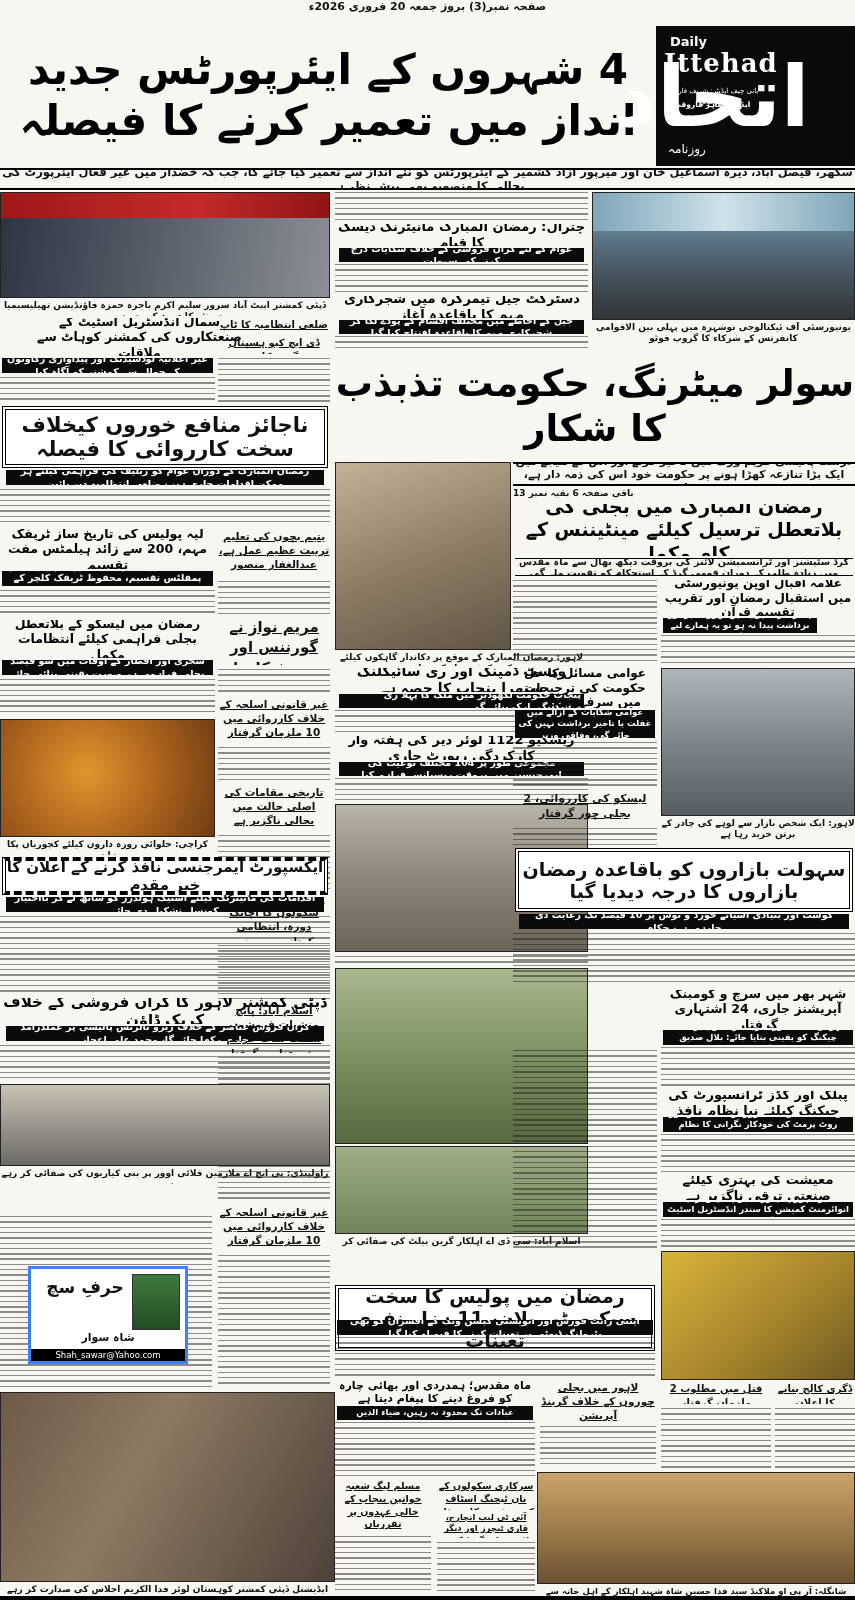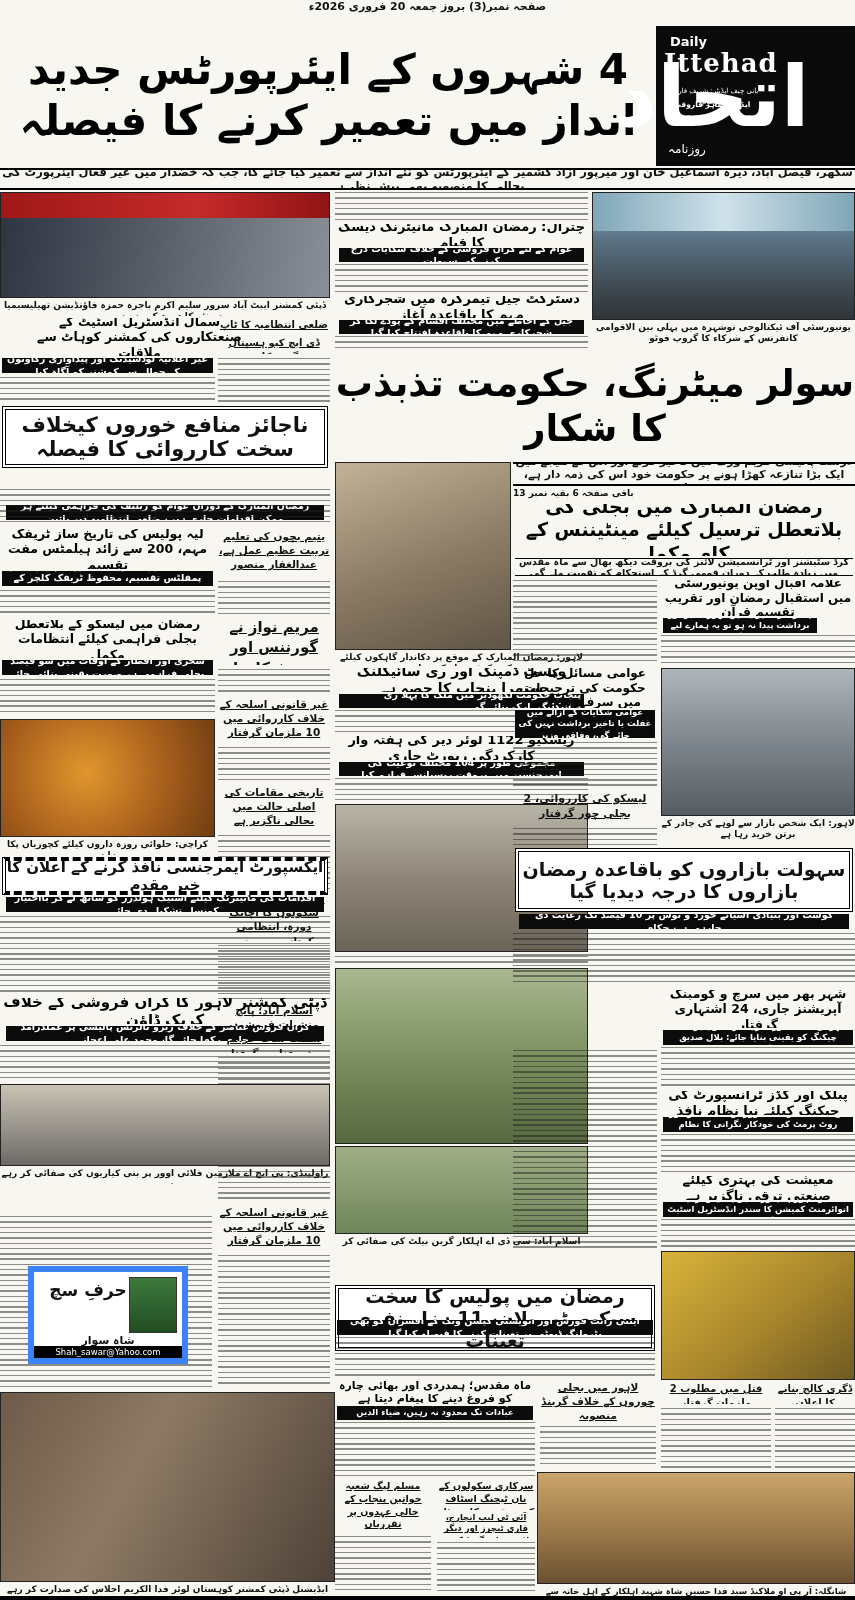--- a/index.html
+++ b/index.html
@@ -32,21 +32,21 @@
   .ph-office{background:linear-gradient(120deg,#6e5a48 0%,#8d7a64 40%,#4e4238 100%);}
   .ph-prayer{background:linear-gradient(180deg,#caa46a 0%,#9a7848 55%,#6b5232 100%);}
   .masthead{background:#0a0a0a;color:#fff;}
   .m-urdu{position:absolute;right:46%;left:2%;top:10%;bottom:8%;display:flex;align-items:center;justify-content:center;
           font-size:84px;font-weight:bold;color:#fff;line-height:1;}
   .m-daily{position:absolute;top:8px;left:14px;font-size:13px;font-weight:bold;}
   .m-en{position:absolute;top:22px;left:8px;font-size:26px;font-weight:bold;letter-spacing:1px;font-family:"DejaVu Serif",serif;}
   .m-founder{position:absolute;top:60px;left:8px;width:96px;font-size:7px;text-align:center;line-height:1.5;}
   .m-editor{position:absolute;top:74px;left:8px;width:96px;font-size:7.5px;font-weight:bold;text-align:center;}
   .m-kind{position:absolute;bottom:10px;left:12px;font-size:12px;}
-  .card{border:6px solid #3b82f6;background:#fff;}
+  .card{border:3px solid #3b82f6;background:#fff;}
   .card .portrait{position:absolute;top:5px;right:5px;width:46px;height:54px;background:linear-gradient(180deg,#3d7a3d,#234d23);border:1px solid #333;}
   .card .ctitle{position:absolute;top:8px;left:6px;width:96px;font-size:17px;font-weight:bold;text-align:center;}
   .card .cauthor{position:absolute;top:62px;right:0;left:0;font-size:11px;font-weight:bold;text-align:center;}
   .card .cemail{position:absolute;bottom:0;left:0;right:0;background:#000;color:#fff;font-size:8.5px;text-align:center;direction:ltr;padding:1px 0;}
   .footer-bar{background:#000;}
 </style>
 </head>
 <body>
 
 <div class="page">
@@ -90,21 +90,21 @@
   <div class="abs ph ph-conference" style="left:592px;top:192px;width:263px;height:128px;">
     <div class="banner"></div>
   </div>
   <div class="abs cap" style="left:592px;top:322px;width:263px;height:26px;">یونیورسٹی آف ٹیکنالوجی نوشہرہ میں پہلی بین الاقوامی کانفرنس کے شرکاء کا گروپ فوٹو</div>
 
   <div class="abs hl" style="left:335px;top:352px;width:520px;height:108px;font-size:37px;">سولر میٹرنگ، حکومت تذبذب کا شکار</div>
   <div class="abs rule" style="left:513px;top:462px;width:342px;height:24px;font-size:11px;">درست پالیسی فریم ورک میں تاخیر کرنے اور اس کے نتیجے میں ایک بڑا تنازعہ کھڑا ہونے پر حکومت خود اس کی ذمہ دار ہے، پیاف</div>
   <div class="abs" style="left:513px;top:488px;width:342px;height:14px;font-size:9px;font-weight:bold;text-align:left;">باقی صفحہ 6 بقیہ نمبر 13</div>
 
   <div class="abs box2" style="left:2px;top:406px;width:326px;height:62px;font-size:21px;">ناجائز منافع خوروں کیخلاف سخت کارروائی کا فیصلہ</div>
-  <div class="abs bar" style="left:6px;top:470px;width:318px;height:15px;margin-top:35px;">رمضان المبارک کے دوران عوام کو ریلیف کی فراہمی کیلئے ہر ممکن اقدامات جاری ہیں، ضلعی انتظامیہ دیر پائین</div>
+  <div class="abs bar" style="left:6px;top:470px;width:318px;height:15px;">رمضان المبارک کے دوران عوام کو ریلیف کی فراہمی کیلئے ہر ممکن اقدامات جاری ہیں، ضلعی انتظامیہ دیر پائین</div>
   <div class="abs ft" style="left:0;top:489px;width:330px;height:36px;"></div>
 
   <div class="abs hl" style="left:0;top:529px;width:215px;height:40px;font-size:12.5px;">لیہ پولیس کی تاریخ ساز ٹریفک مہم، 200 سے زائد ہیلمٹس مفت تقسیم</div>
   <div class="abs bar" style="left:2px;top:571px;width:211px;height:15px;">تعلیمی اداروں میں سیمینارز، شہریوں میں پمفلٹس تقسیم، محفوظ ٹریفک کلچر کے فروغ کیلئے ضروری ہے</div>
   <div class="abs ft" style="left:0;top:590px;width:215px;height:26px;"></div>
 
   <div class="abs hl" style="left:0;top:620px;width:215px;height:38px;font-size:12.5px;">رمضان میں لیسکو کے بلاتعطل بجلی فراہمی کیلئے انتظامات مکمل</div>
   <div class="abs bar" style="left:2px;top:660px;width:211px;height:15px;">سحری اور افطار کے اوقات میں سو فیصد بجلی فراہمی ہر صورت یقینی بنائی جائے</div>
   <div class="abs ft" style="left:0;top:679px;width:215px;height:36px;"></div>
 
@@ -190,21 +190,21 @@
 
   <div class="abs hl" style="left:661px;top:1091px;width:194px;height:24px;font-size:13px;">پبلک اور گڈز ٹرانسپورٹ کی چیکنگ کیلئے نیا نظام نافذ</div>
   <div class="abs bar" style="left:663px;top:1117px;width:190px;height:15px;font-size:8.5px;">نئے اقدامات کے تحت اوور لوڈنگ، فٹنس اور روٹ پرمٹ کی خودکار نگرانی کا نظام متعارف</div>
   <div class="abs ft" style="left:661px;top:1134px;width:194px;height:38px;"></div>
 
   <div class="abs hl" style="left:661px;top:1176px;width:194px;height:24px;font-size:13px;">معیشت کی بہتری کیلئے صنعتی ترقی ناگزیر ہے</div>
   <div class="abs bar" style="left:663px;top:1202px;width:190px;height:15px;font-size:8.5px;">ممبر لاہور ہائیکورٹ جوڈیشل واٹر اینڈ انوائرمنٹ کمیشن کا سندر انڈسٹریل اسٹیٹ کا دورہ</div>
   <div class="abs ft" style="left:661px;top:1219px;width:194px;height:28px;"></div>
   <div class="abs ph ph-excavator" style="left:661px;top:1251px;width:194px;height:129px;"></div>
 
-  <div class="abs smallhl" style="left:540px;top:1380px;width:116px;height:42px;font-size:10.5px;">لاہور میں بجلی چوروں کے خلاف گرینڈ منصوبہ</div>
+  <div class="abs smallhl" style="left:540px;top:1380px;width:116px;height:42px;font-size:10.5px;">لاہور میں بجلی چوروں کے خلاف گرینڈ آپریشن</div>
   <div class="abs ft" style="left:540px;top:1426px;width:116px;height:42px;"></div>
 
   <div class="abs smallhl" style="left:661px;top:1382px;width:110px;height:22px;font-size:10px;">قتل میں مطلوب 2 ملزمان گرفتار</div>
   <div class="abs ft" style="left:661px;top:1408px;width:110px;height:60px;"></div>
   <div class="abs smallhl" style="left:775px;top:1382px;width:80px;height:22px;font-size:10px;">ڈگری کالج بنانے کا اعلان</div>
   <div class="abs ft" style="left:775px;top:1408px;width:80px;height:60px;"></div>
 
   <div class="abs ph ph-prayer" style="left:537px;top:1472px;width:318px;height:112px;"></div>
   <div class="abs cap" style="left:537px;top:1586px;width:318px;height:12px;font-size:8.5px;">شانگلہ: آر پی او ملاکنڈ سید فدا حسین شاہ شہید اہلکار کے اہل خانہ سے فاتحہ خوانی کر رہے ہیں</div>
 

